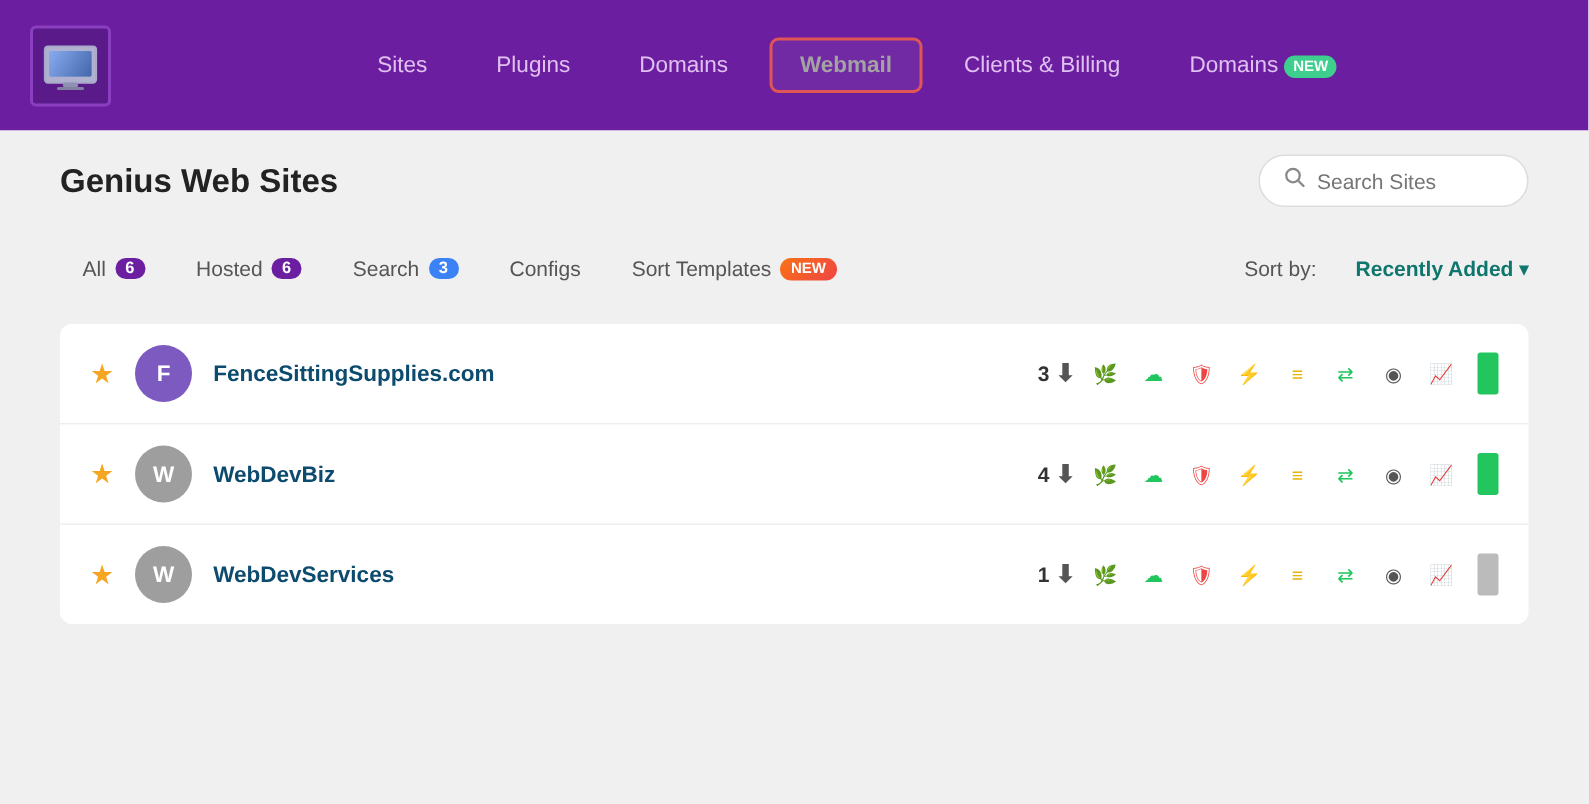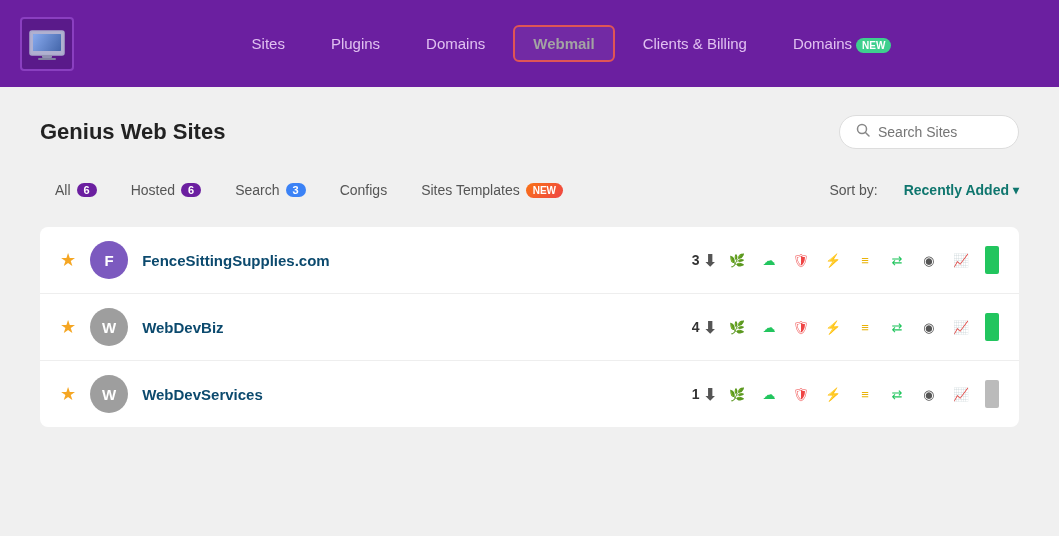--- a/index.html
+++ b/index.html
@@ -54,21 +54,21 @@
       font-weight: 700;
       padding: 2px 6px;
       border-radius: 10px;
       margin-left: 4px;
       vertical-align: middle;
     }
 
     
     .main-content {
       background: #f0f0f0;
-      padding: 28px 40px;
+      padding: 16px 40px;
     }
 
     
     .page-header {
       display: flex;
       align-items: center;
       justify-content: space-between;
       margin-bottom: 24px;
     }
     .page-title {
@@ -304,21 +304,21 @@
     <div class="filter-tab">
       <span>Search</span>
       <span class="tab-count blue">3</span>
     </div>
 
     <div class="filter-tab">
       <span>Configs</span>
     </div>
 
     <div class="filter-tab">
-      <span>Sites Templates</span>
+      <span>Sort Templates</span>
       <span class="new-badge">NEW</span>
     </div>
 
 
     <div class="sort-section">
       <span>Sort by:</span>
       <div class="sort-dropdown">
         <span>Recently Added</span>
         <span class="chevron-down">▾</span>
       </div>

